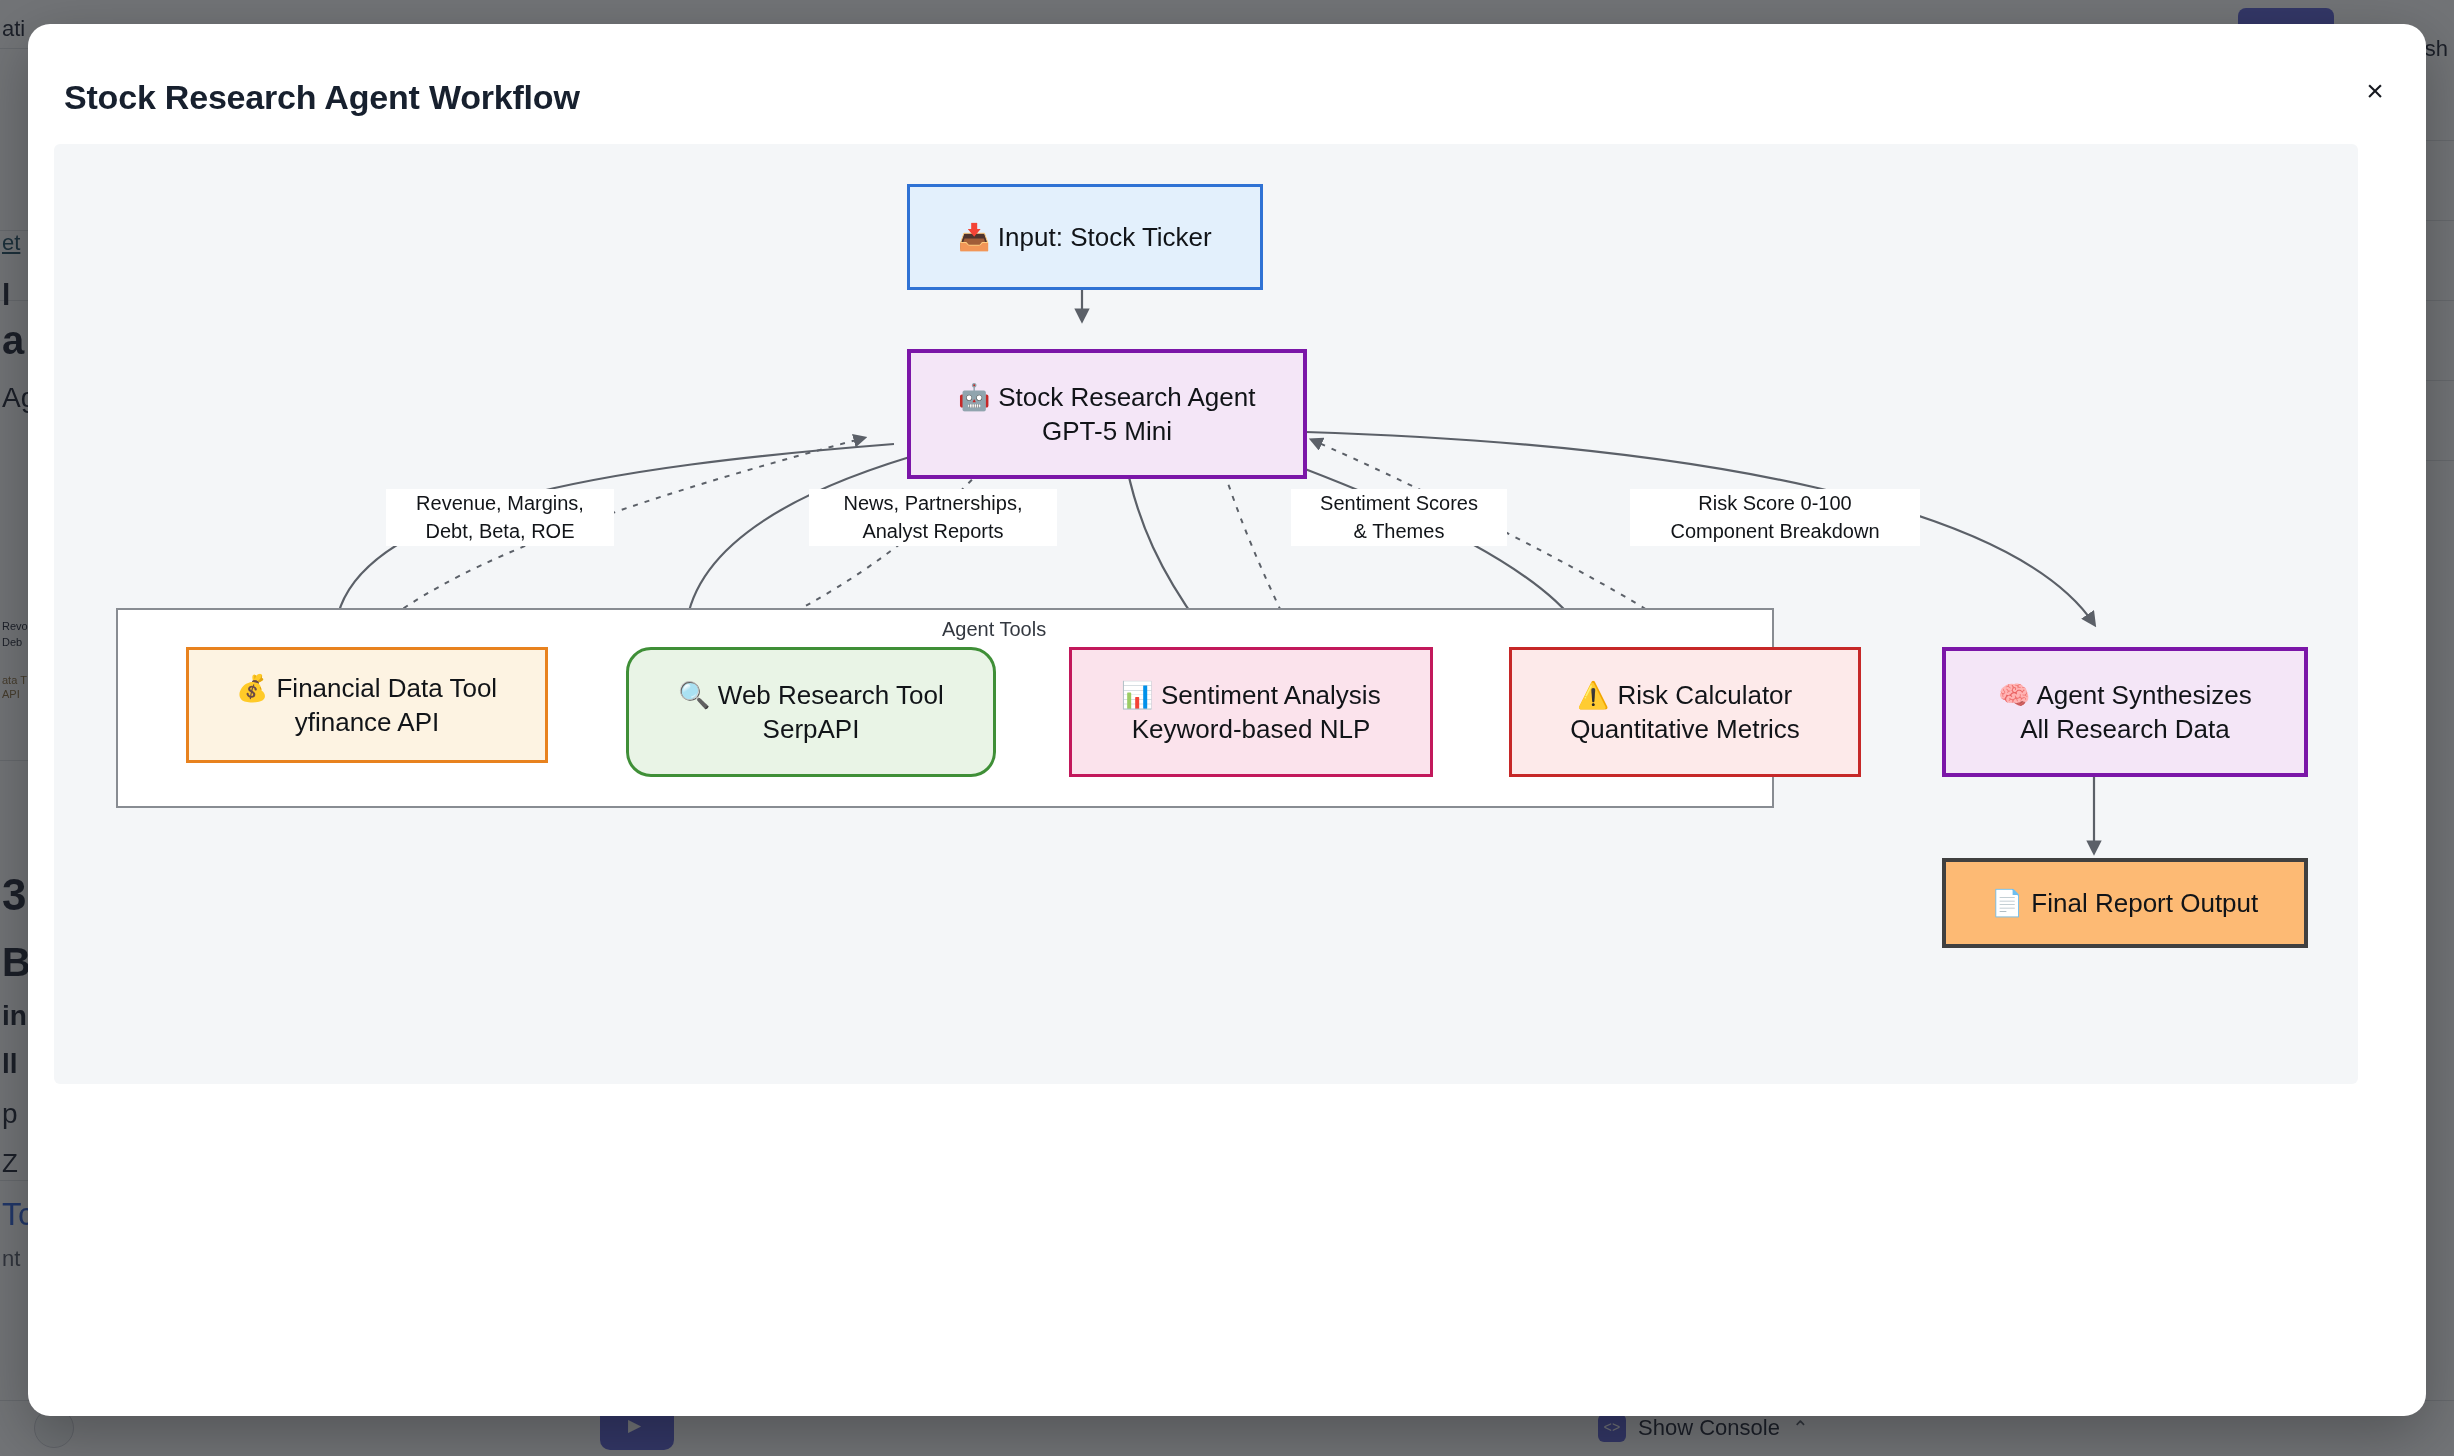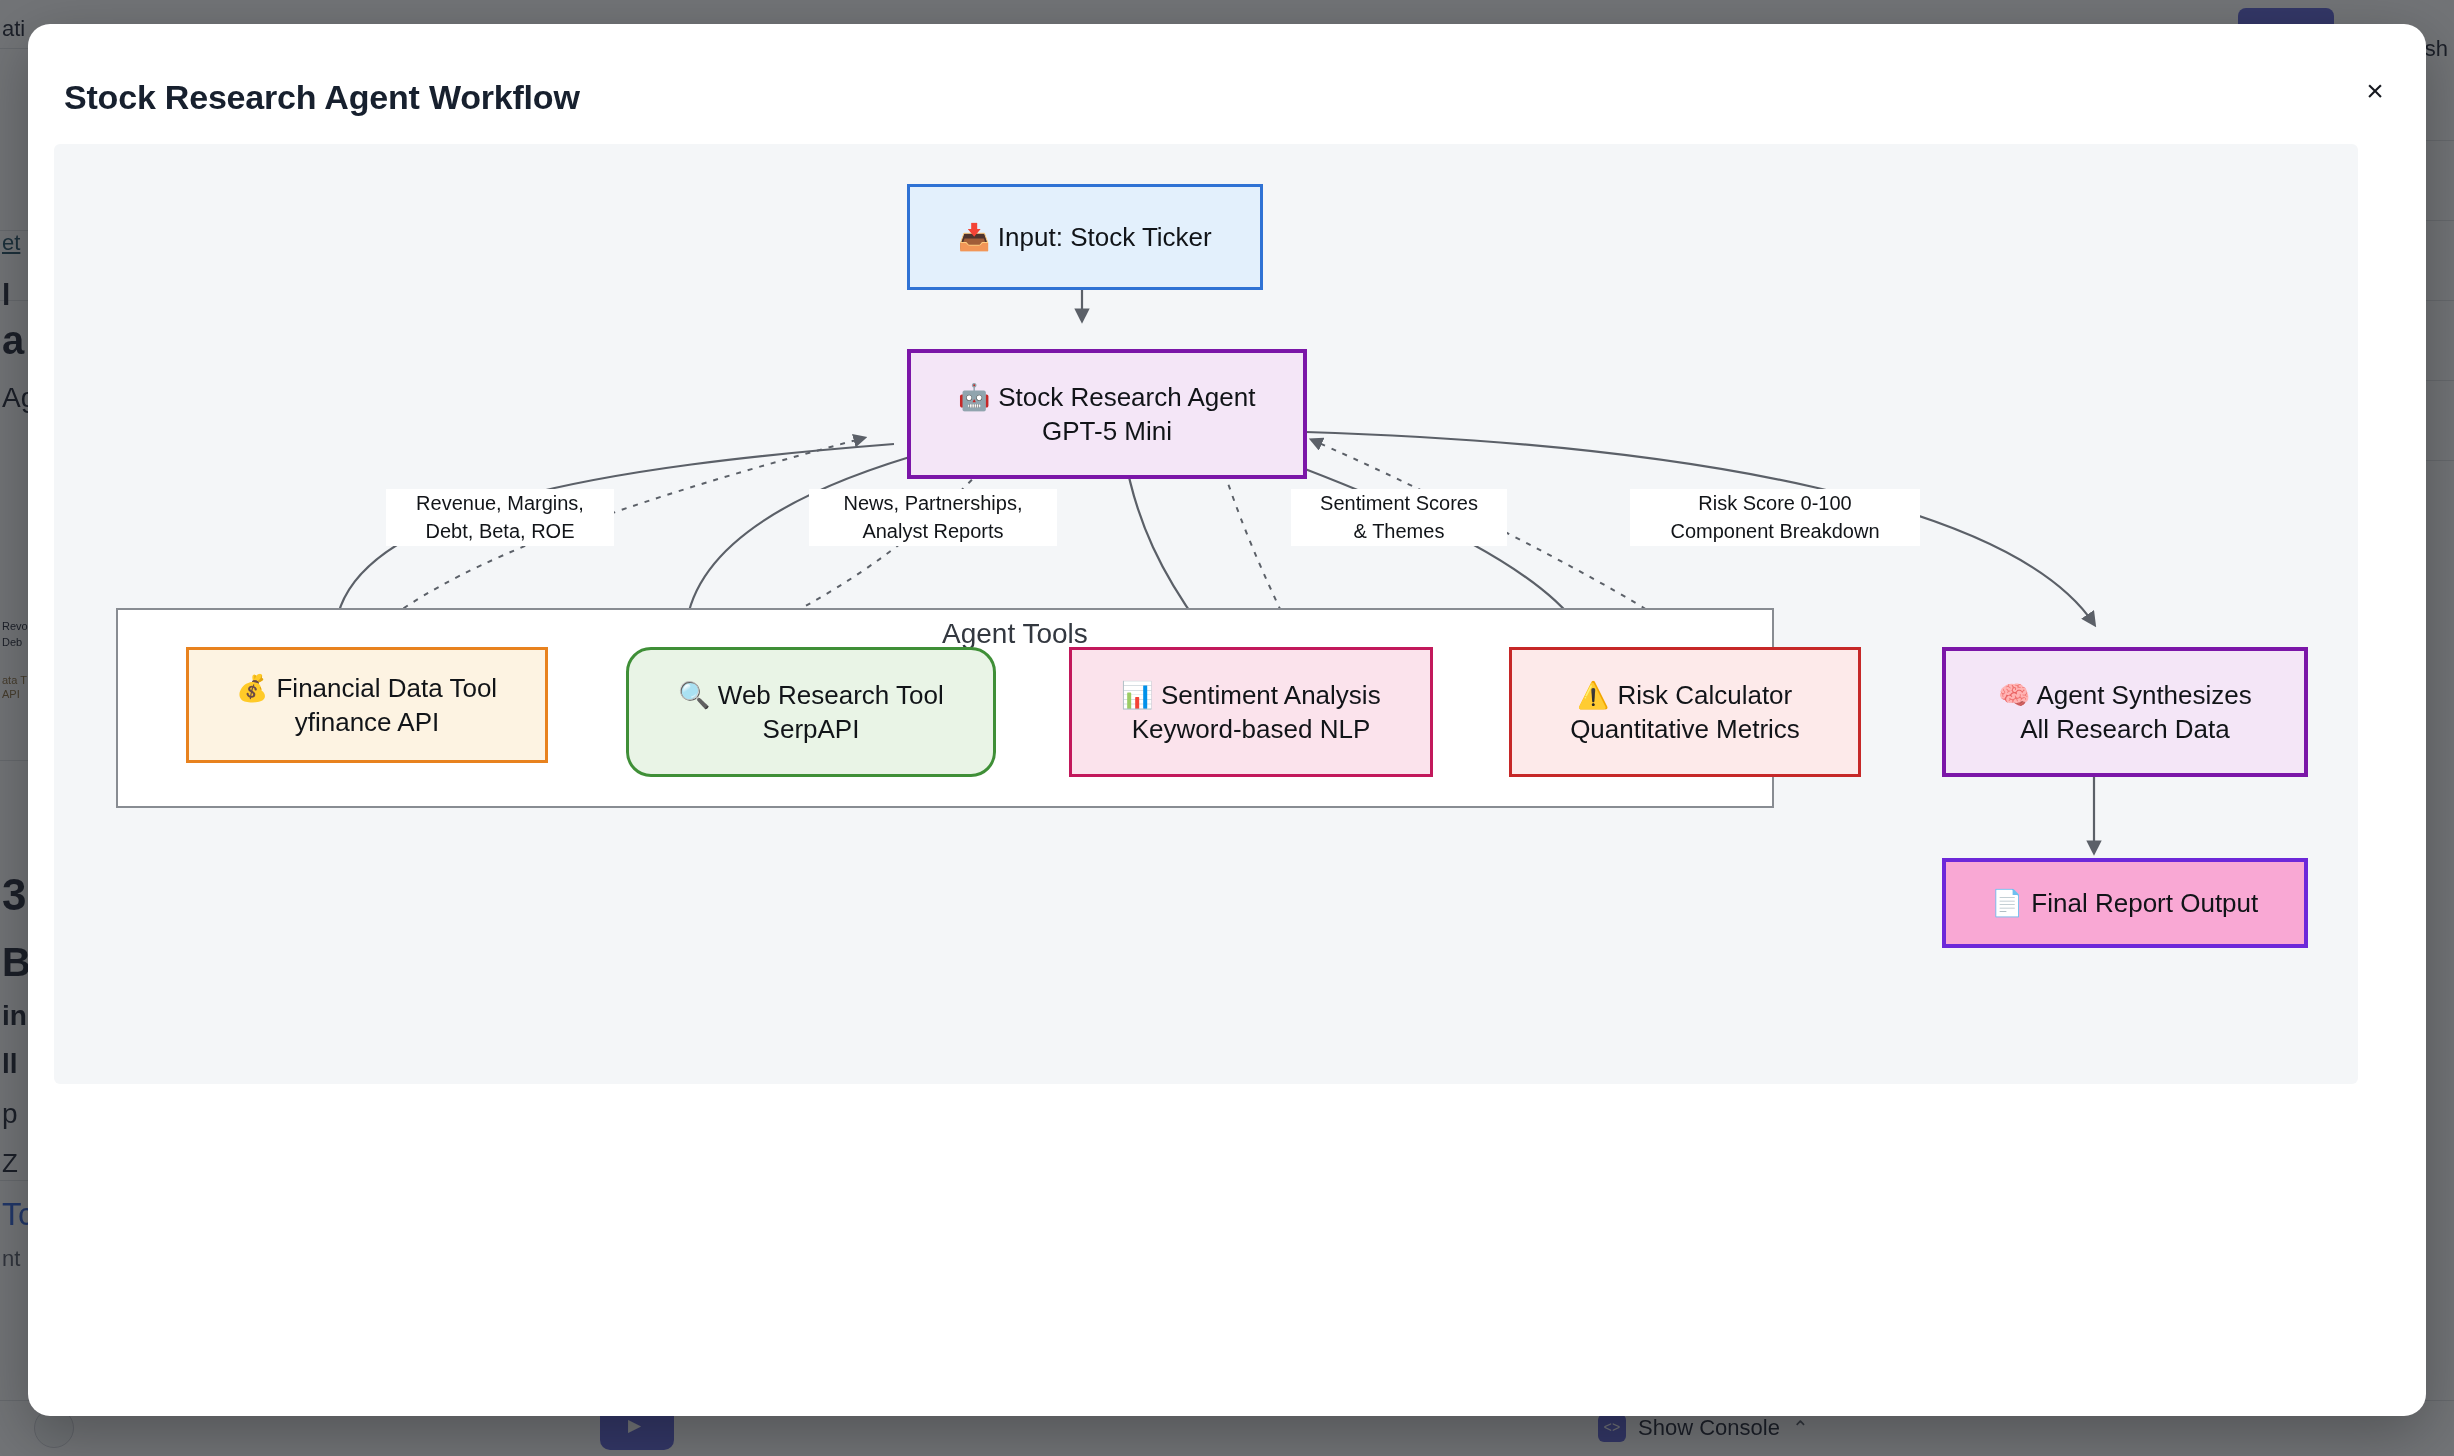--- a/index.html
+++ b/index.html
@@ -188,37 +188,37 @@
   }
   .node .line2 { font-size: 26px; }
 
   .node-input   { background:#e3f0fc; border:3px solid #2f72d4; }
   .node-agent   { background:#f4e6f7; border:4px solid #7b16a8; }
   .node-tool-fin{ background:#fdf3e2; border:3px solid #e8821e; }
   .node-tool-web{ background:#e9f4e6; border:3px solid #3f8f37; }
   .node-tool-sen{ background:#fbe3ec; border:3px solid #c2185b; }
   .node-tool-risk{background:#fdeaea; border:3px solid #c62828; }
   .node-synth   { background:#f4e6f7; border:4px solid #7b16a8; }
-  .node-final   { background:#f9a8d4; border:4px solid #6d28d9; }
+  .node-final   { background:#fdba74; border:4px solid #404040; }
 
   
   #subgraph-agent-tools {
     position: absolute;
     left: 62px;
     top: 464px;
     width: 1658px;
     height: 200px;
     background: #ffffff;
     border: 2px solid #888c92;
   }
   #subgraph-label {
     position: absolute;
     left: 880px;
     top: 474px;
-    font-size: 28px;
+    font-size: 20px;
     color: #333840;
     background: #ffffff;
     padding: 0 8px;
   }
 
   
   .edge-label {
     position: absolute;
     background: #ffffff;
     font-size: 20px;

